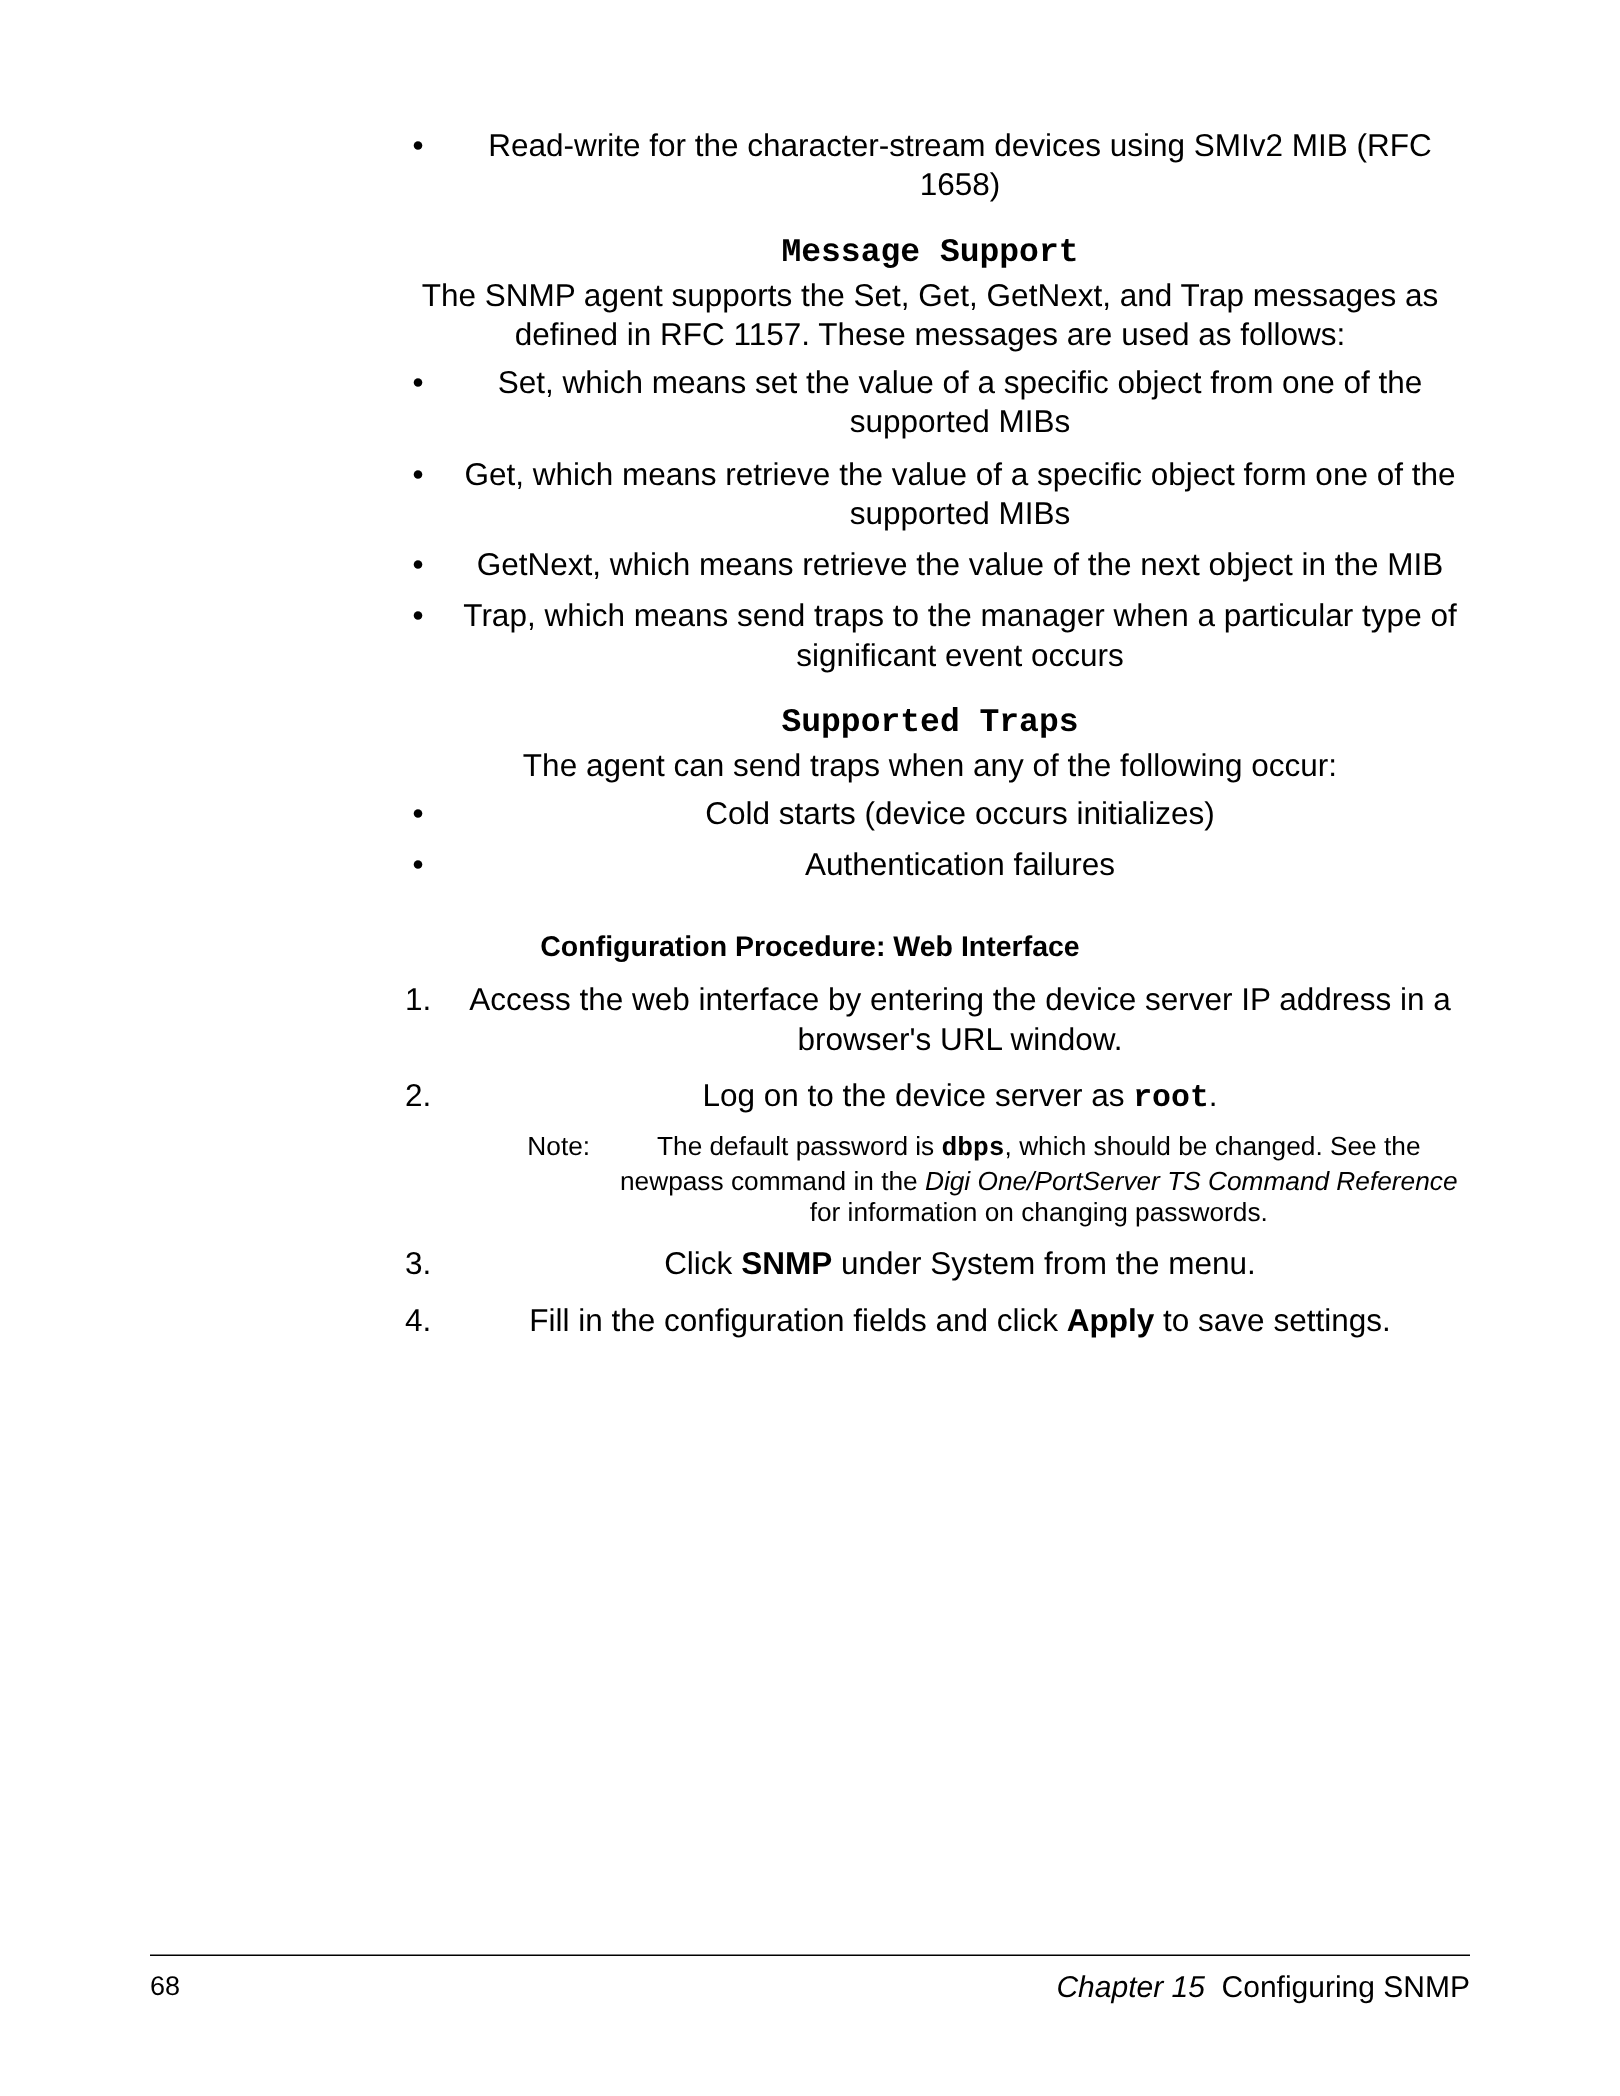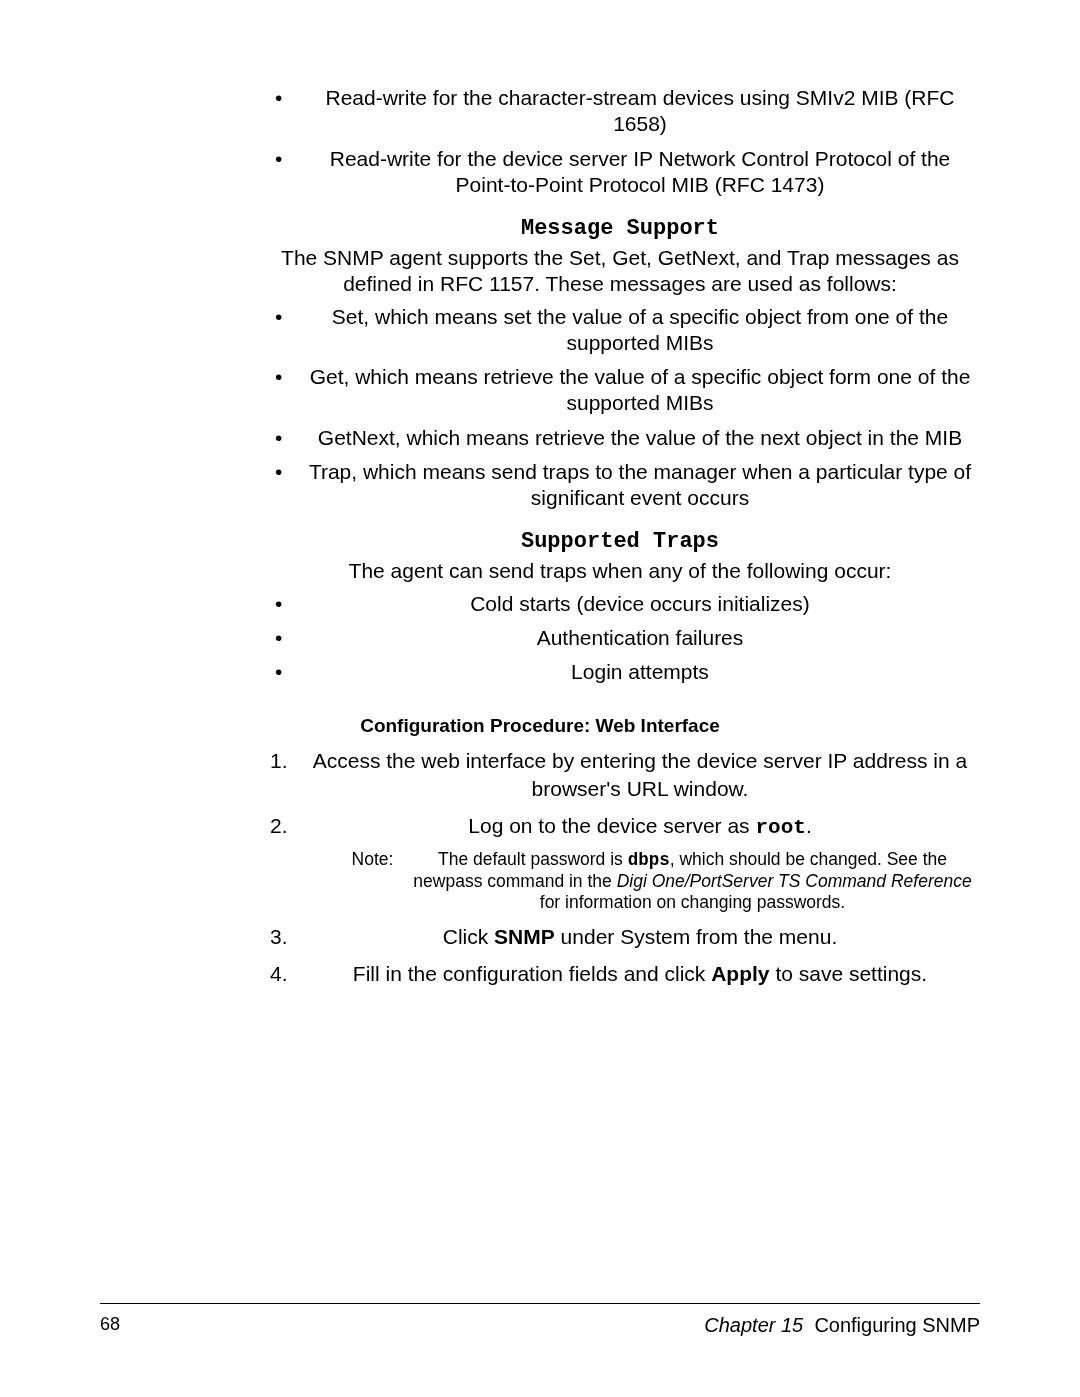--- a/index.html
+++ b/index.html
@@ -119,38 +119,36 @@
     }
   </style>
 </head>
 <body>
 
 <div class="content">
 
   <div class="indent-block">
     <ul class="bullet-list">
       <li>Read-write for the character-stream devices using SMIv2 MIB (RFC 1658)</li>
-      <li>Read-write for the device server IP Network Control Protocol of the Point-to-Point Protocol MIB (RFC 1473)</li>
     </ul>
 
     <div class="sub-heading">Message Support</div>
     <div class="body-text">The SNMP agent supports the Set, Get, GetNext, and Trap messages as defined in RFC 1157. These messages are used as follows:</div>
     <ul class="bullet-list">
       <li>Set, which means set the value of a specific object from one of the supported MIBs</li>
       <li>Get, which means retrieve the value of a specific object form one of the supported MIBs</li>
       <li>GetNext, which means retrieve the value of the next object in the MIB</li>
       <li>Trap, which means send traps to the manager when a particular type of significant event occurs</li>
     </ul>
 
     <div class="sub-heading">Supported Traps</div>
     <div class="body-text">The agent can send traps when any of the following occur:</div>
     <ul class="bullet-list">
       <li>Cold starts (device occurs initializes)</li>
       <li>Authentication failures</li>
-      <li>Login attempts</li>
     </ul>
   </div>
 
   <div class="section-heading">Configuration Procedure: Web Interface</div>
 
   <ol class="num-list">
     <li>Access the web interface by entering the device server IP address in a browser's URL window.</li>
     <li>
       <span>Log on to the device server as </span><span class="mono">root</span><span>.</span>
       <div class="note-block">

